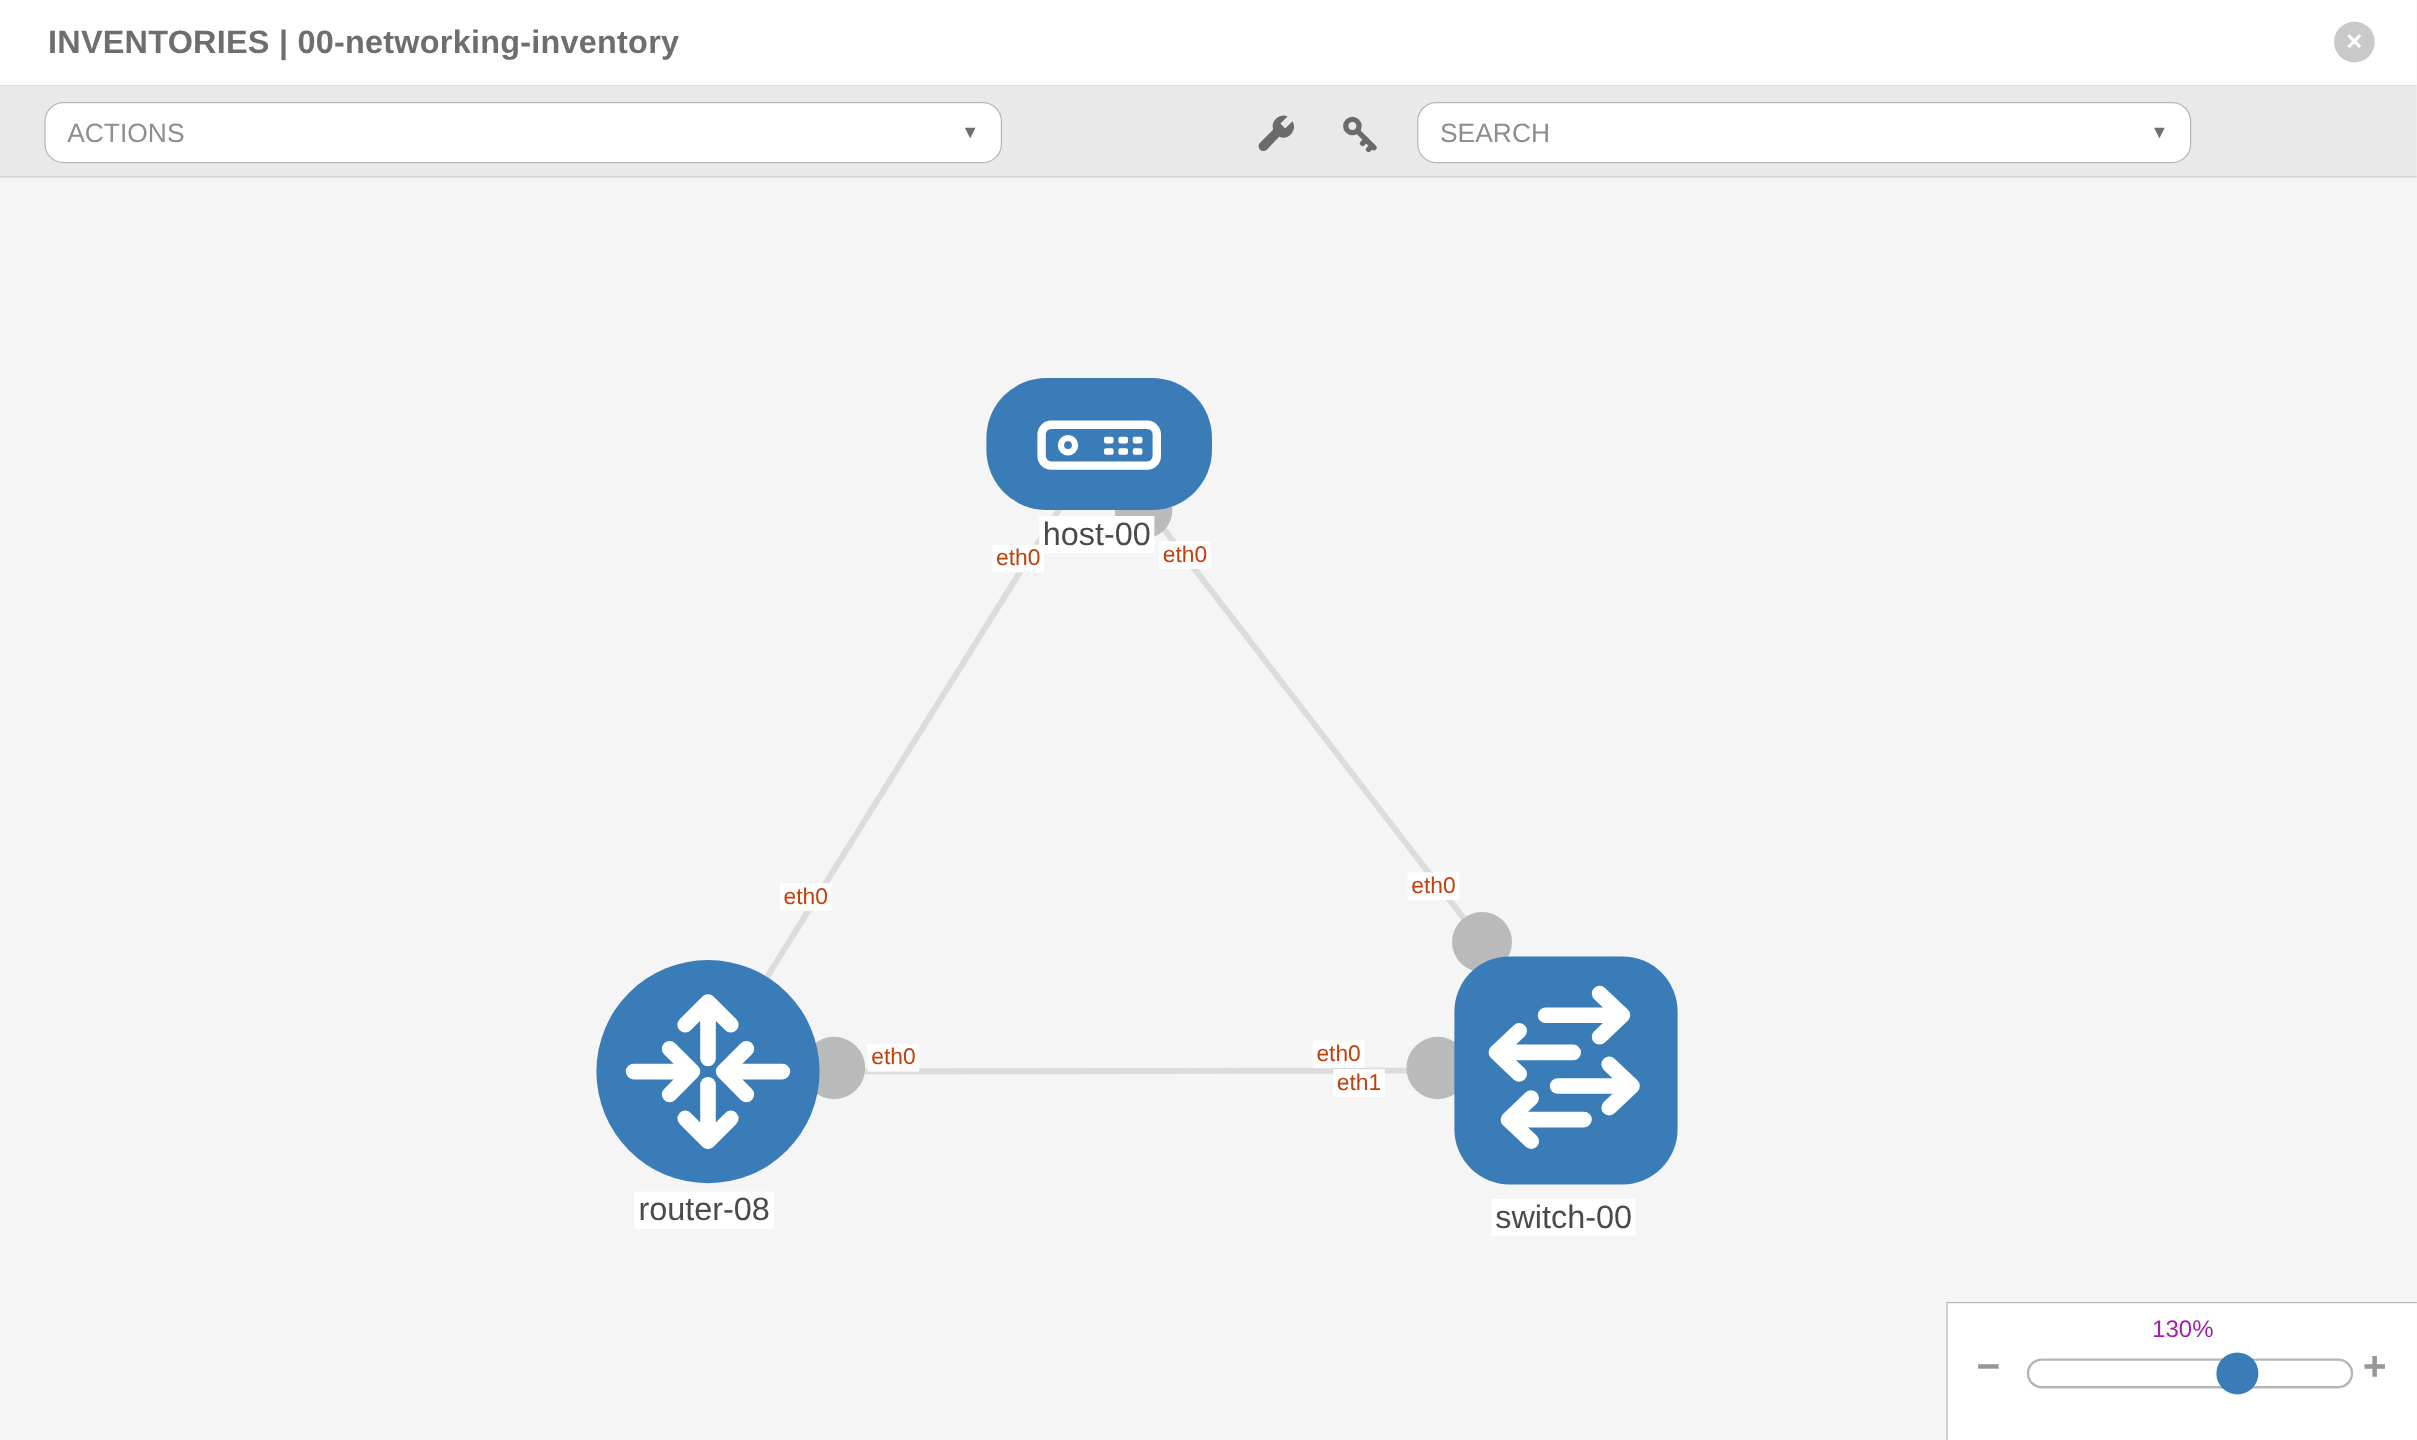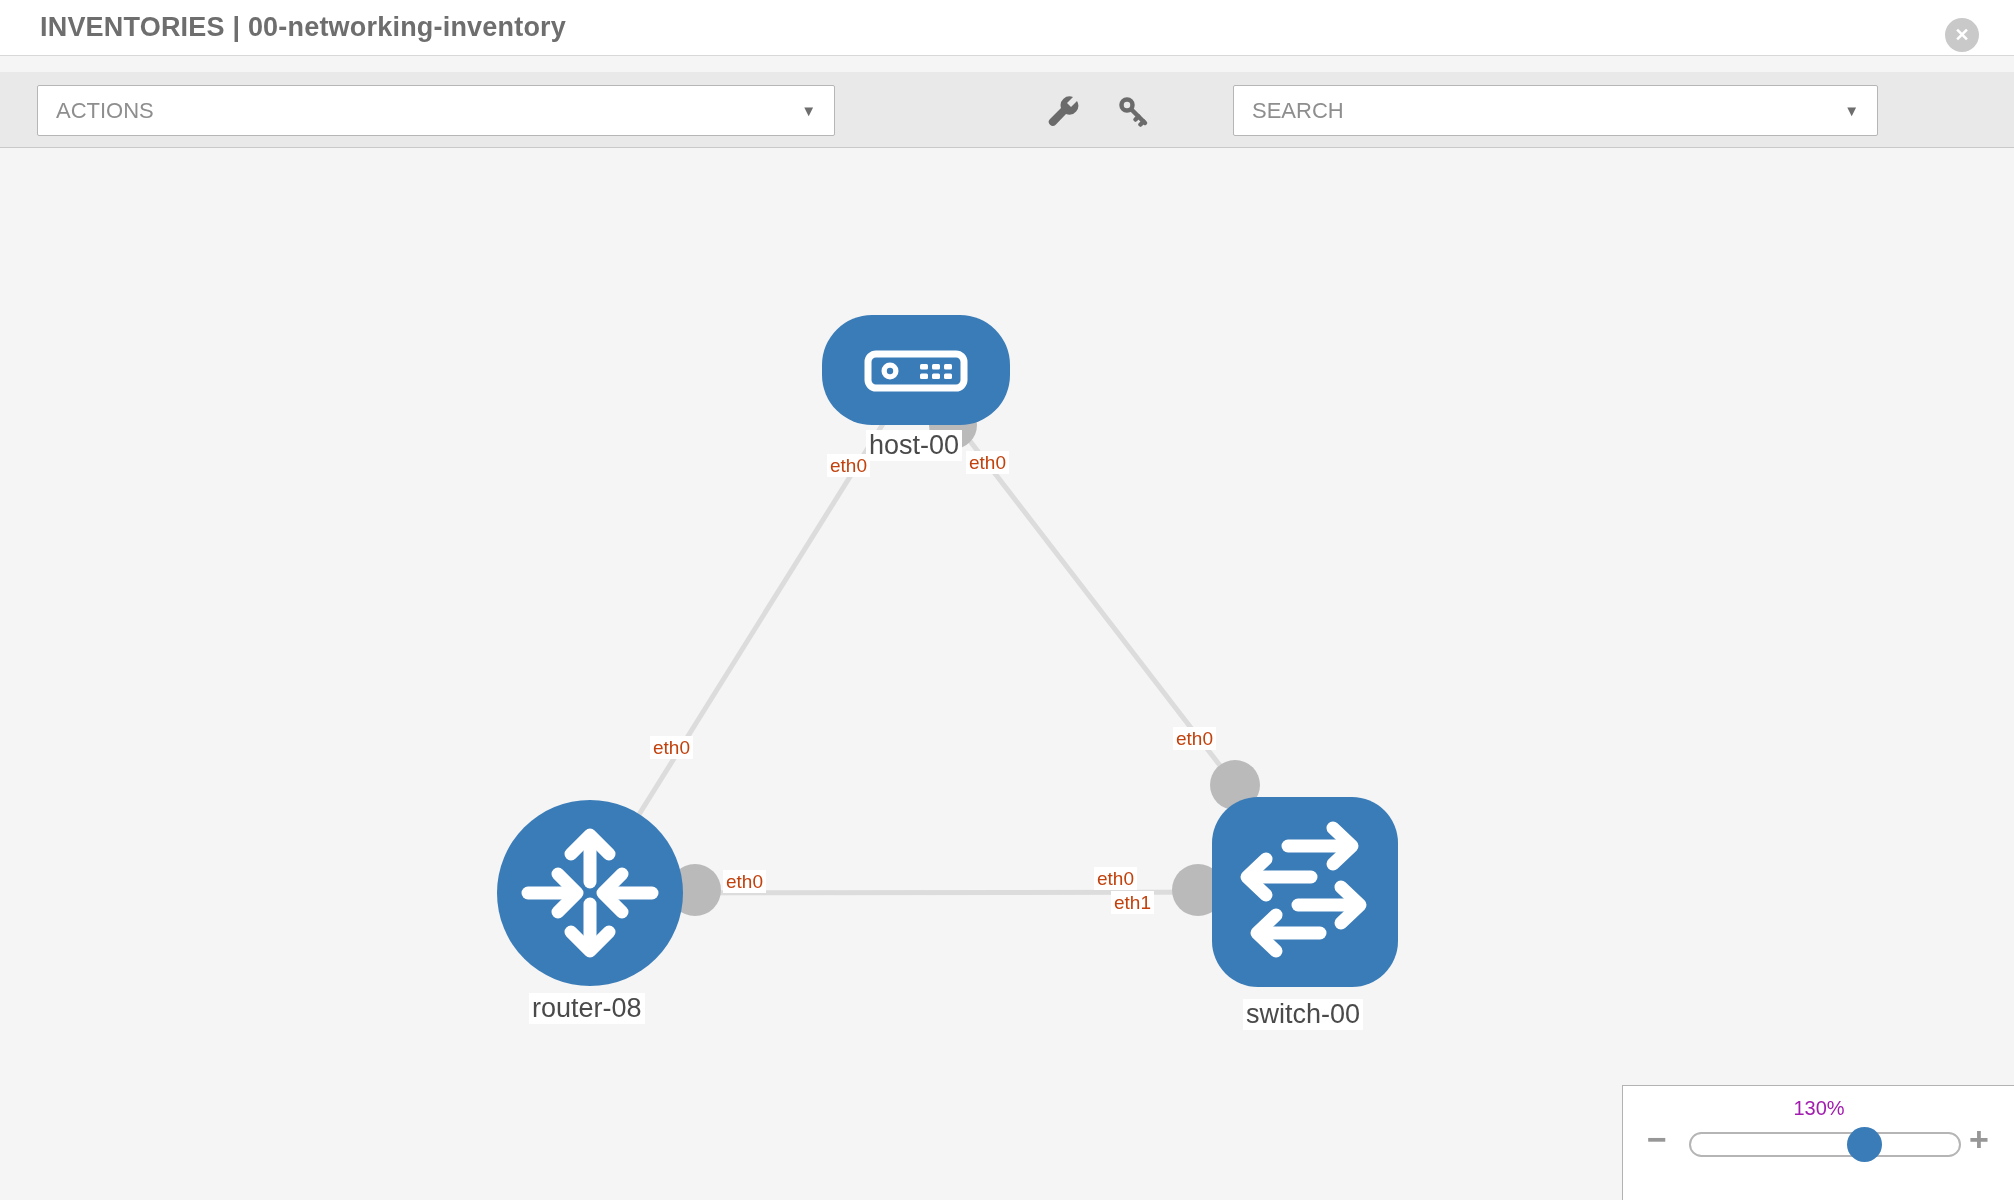--- a/index.html
+++ b/index.html
@@ -1,46 +1,46 @@
 <!DOCTYPE html>
 <html><head>
 <meta charset="utf-8">
 <style>
   * { margin:0; padding:0; box-sizing:border-box; }
   html,body { width:2014px; height:1200px; overflow:hidden; }
   body { font-family:"Liberation Sans", sans-serif; background:#f5f5f5; position:relative; }
 
   
   .app-header{
-    position:absolute; left:0; top:0; width:2014px; height:56px;
+    position:absolute; left:0; top:0; width:2014px; height:72px;
     background:#ffffff; border-bottom:1px solid #d8d8d8;
     display:flex; align-items:center; padding-left:40px;
   }
   .app-title{ font-size:27px; font-weight:bold; color:#6e6e6e; letter-spacing:.2px; }
   .close-btn{
     position:absolute; right:35px; top:18px; width:34px; height:34px;
     border-radius:50%; background:#c9c9c9; color:#ffffff;
     display:flex; align-items:center; justify-content:center;
     font-size:18px; font-weight:bold; cursor:pointer; user-select:none;
   }
 
   
   .toolbar{
     position:absolute; left:0; top:72px; width:2014px; height:76px;
     background:#e9e9e9; border-bottom:1px solid #c9c9c9;
   }
   .select-box{
     position:absolute; top:13px; height:51px; background:#ffffff;
-    border:1px solid #b6b6b6; border-radius:2px;
+    border:1px solid #b6b6b6; border-radius:16px;
     display:flex; align-items:center; padding:0 18px;
     font-size:22px; color:#8e8e8e; cursor:pointer;
   }
   .select-box .caret{ margin-left:auto; font-size:15px; color:#6e6e6e; }
   .actions-box{ left:37px;  width:798px; }
-  .search-box { left:1233px; width:645px; }
+  .search-box { left:1181px; width:645px; }
   .tool-btn{ position:absolute; top:21px; width:36px; height:36px; cursor:pointer;
              display:flex; align-items:center; justify-content:center; }
   .tool-btn.wrench{ left:1045px; }
   .tool-btn.key{ left:1115px; }
 
   
   .canvas{ position:absolute; left:0; top:148px; width:2014px; height:1052px; background:#f5f5f5; }
   .topo-svg{ position:absolute; left:0; top:0; }
 
   .node-label{

